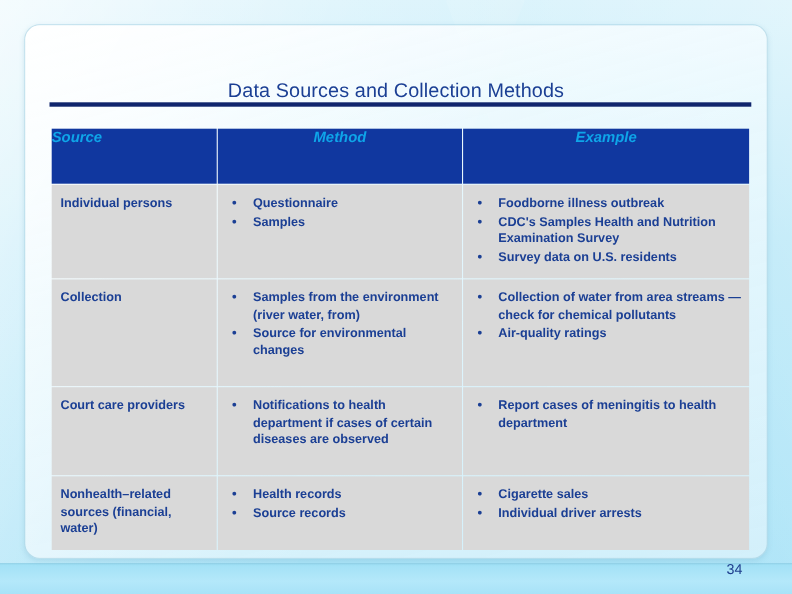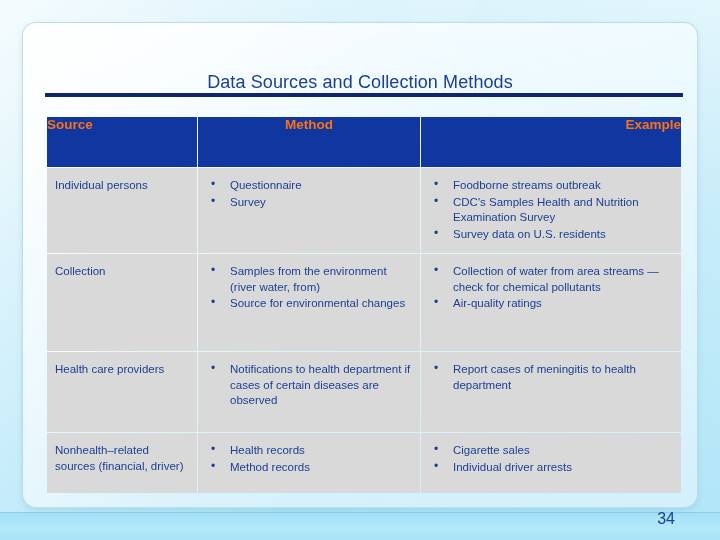--- a/index.html
+++ b/index.html
@@ -117,37 +117,39 @@
     padding: 0;
     vertical-align: top;
     text-align: left;
   }
   .col-source   { width: 150px; }
   .col-method   { width: 222px; }
   .col-example  { width: 260px; }
 
   thead th {
     background: #10379f;
-    color: #f97316;
+    color: #0ea5e9;
     height: 50px;
     font-size: 13.5px;
     font-weight: bold;
     padding: 8px 10px 0 10px;
     box-sizing: border-box;
+    font-style: italic;
   }
   th.h-source  { text-align: left; }
   th.h-method  { text-align: center; }
-  th.h-example { text-align: right; }
+  th.h-example { text-align: center; }
 
   tbody td {
     background: #d9d9d9;
     color: #1b3f94;
     font-size: 11.5px;
     line-height: 15.5px;
     box-sizing: border-box;
+    font-weight: bold;
   }
   td.c-source {
     padding: 10px 8px 10px 8px;
   }
   td.c-list {
     padding: 10px 6px 10px 4px;
   }
 
   ul.bullets {
     margin: 0;
@@ -172,21 +174,21 @@
   tr.r-individual td { height: 81px; }
   tr.r-environment td { height: 97px; }
   tr.r-health td { height: 80px; }
   tr.r-nonhealth td { height: 60px; }
 
   
   .page-num {
     position: absolute;
     right: 22px;
     top: 487px;
-    font-size: 16px;
+    font-size: 13px;
     color: #20418f;
   }
 </style>
 </head>
 <body>
 
 <div class="slide">
 
   <div class="bg-sheen-a"></div>
   <div class="bg-sheen-b"></div>
@@ -211,26 +213,26 @@
           <th class="h-example">Example</th>
         </tr>
       </thead>
       <tbody>
 
         <tr class="r-individual">
           <td class="c-source">Individual persons</td>
           <td class="c-list">
             <ul class="bullets">
               <li><span class="bul">•</span><span>Questionnaire</span></li>
-              <li><span class="bul">•</span><span>Survey</span></li>
-            </ul>
-          </td>
-          <td class="c-list">
-            <ul class="bullets">
-              <li><span class="bul">•</span><span>Foodborne streams outbreak</span></li>
+              <li><span class="bul">•</span><span>Samples</span></li>
+            </ul>
+          </td>
+          <td class="c-list">
+            <ul class="bullets">
+              <li><span class="bul">•</span><span>Foodborne illness outbreak</span></li>
               <li><span class="bul">•</span><span>CDC's Samples Health and Nutrition Examination Survey</span></li>
               <li><span class="bul">•</span><span>Survey data on U.S. residents</span></li>
             </ul>
           </td>
         </tr>
 
         <tr class="r-environment">
           <td class="c-source">Collection</td>
           <td class="c-list">
             <ul class="bullets">
@@ -240,39 +242,39 @@
           </td>
           <td class="c-list">
             <ul class="bullets">
               <li><span class="bul">•</span><span>Collection of water from area streams — check for chemical pollutants</span></li>
               <li><span class="bul">•</span><span>Air-quality ratings</span></li>
             </ul>
           </td>
         </tr>
 
         <tr class="r-health">
-          <td class="c-source">Health care providers</td>
+          <td class="c-source">Court care providers</td>
           <td class="c-list">
             <ul class="bullets">
               <li><span class="bul">•</span><span>Notifications to health department if cases of certain diseases are observed</span></li>
             </ul>
           </td>
           <td class="c-list">
             <ul class="bullets">
               <li><span class="bul">•</span><span>Report cases of meningitis to health department</span></li>
             </ul>
           </td>
         </tr>
 
         <tr class="r-nonhealth">
-          <td class="c-source">Nonhealth–related sources (financial, driver)</td>
+          <td class="c-source">Nonhealth–related sources (financial, water)</td>
           <td class="c-list">
             <ul class="bullets">
               <li><span class="bul">•</span><span>Health records</span></li>
-              <li><span class="bul">•</span><span>Method records</span></li>
+              <li><span class="bul">•</span><span>Source records</span></li>
             </ul>
           </td>
           <td class="c-list">
             <ul class="bullets">
               <li><span class="bul">•</span><span>Cigarette sales</span></li>
               <li><span class="bul">•</span><span>Individual driver arrests</span></li>
             </ul>
           </td>
         </tr>
 

